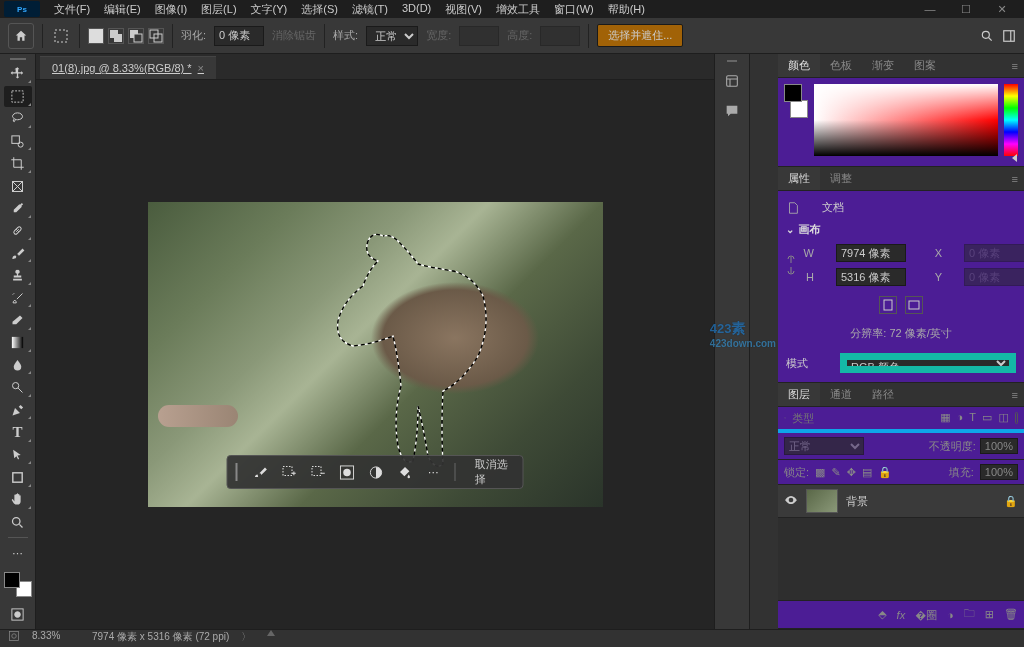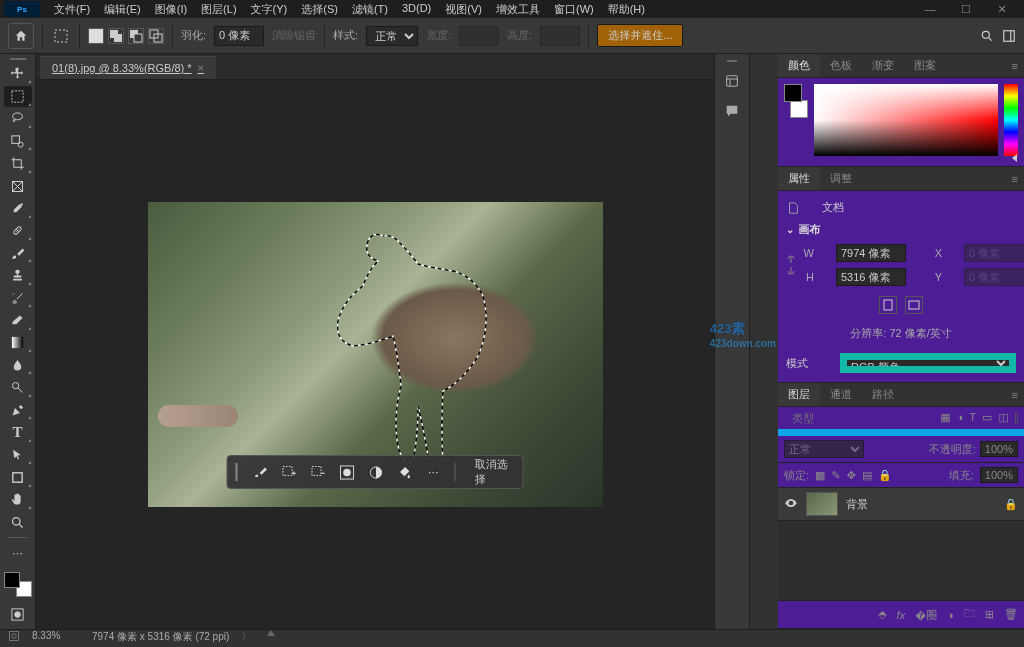--- a/index.html
+++ b/index.html
@@ -84,21 +84,21 @@
 
 .prop-row { display: flex; align-items: center; gap: 22px; padding: 3px 0; }
 .prop-row .lbl { width: 14px; text-align: right; color: #aaa; }
 .prop-row input { background: #2a2a2a; border: 1px solid #1a1a1a; color: #ccc; width: 70px; height: 18px; padding: 0 4px; font-size: 11px; }
 .prop-row .dim { color: #666; }
 .prop-row select { background: #2a2a2a; border: 7px solid #14b8a6; color: #ccc; height: 20px; font-size: 11px; flex: 1; }
 .section-header { padding: 4px 0; color: #ddd; font-weight: bold; display:flex; align-items:center; gap:4px; }
 .section-header::before { content: '⌄'; font-size:10px; }
 .link-icon { width: 14px; display:flex; align-items:center; justify-content:center; color:#888; }
 .orient-btn { width:18px; height:18px; border:1px solid #555; margin: 0 2px; display:inline-flex; align-items:center; justify-content:center; cursor:pointer; }
-.layers-toolbar { display: flex; align-items: center; padding: 4px 6px; gap: 6px; border-bottom: 7px solid #0ea5e9; }
+.layers-toolbar { display: flex; align-items: center; padding: 4px 6px; gap: 6px; border-bottom: 4px solid #0ea5e9; }
 .layers-toolbar input { background: transparent; border: none; color: #888; flex: 1; font-size: 11px; }
 .layers-toolbar .ic { width: 14px; height: 14px; color: #888; cursor:pointer; }
 .layers-blend { display: flex; align-items: center; padding: 4px 6px; gap: 4px; border-bottom: 1px solid #222; }
 .layers-blend select { background: #2a2a2a; border: 1px solid #1a1a1a; color: #888; height: 18px; font-size: 11px; width: 80px; }
 .layers-blend .opacity { color: #888; }
 .layers-lock { display: flex; align-items: center; padding: 4px 6px; gap: 6px; border-bottom: 1px solid #222; color: #888; }
 .layers-lock .ic { cursor: pointer; }
 .layer-row { display: flex; align-items: center; padding: 4px 6px; gap: 8px; background: #3a3a3a; border-bottom: 1px solid #222; cursor: pointer; }
 .layer-row .vis { width: 14px; cursor: pointer; }
 .layer-row .thumb { width: 32px; height: 24px; background: linear-gradient(135deg,#5a6848,#8a9878); border: 1px solid #555; }

